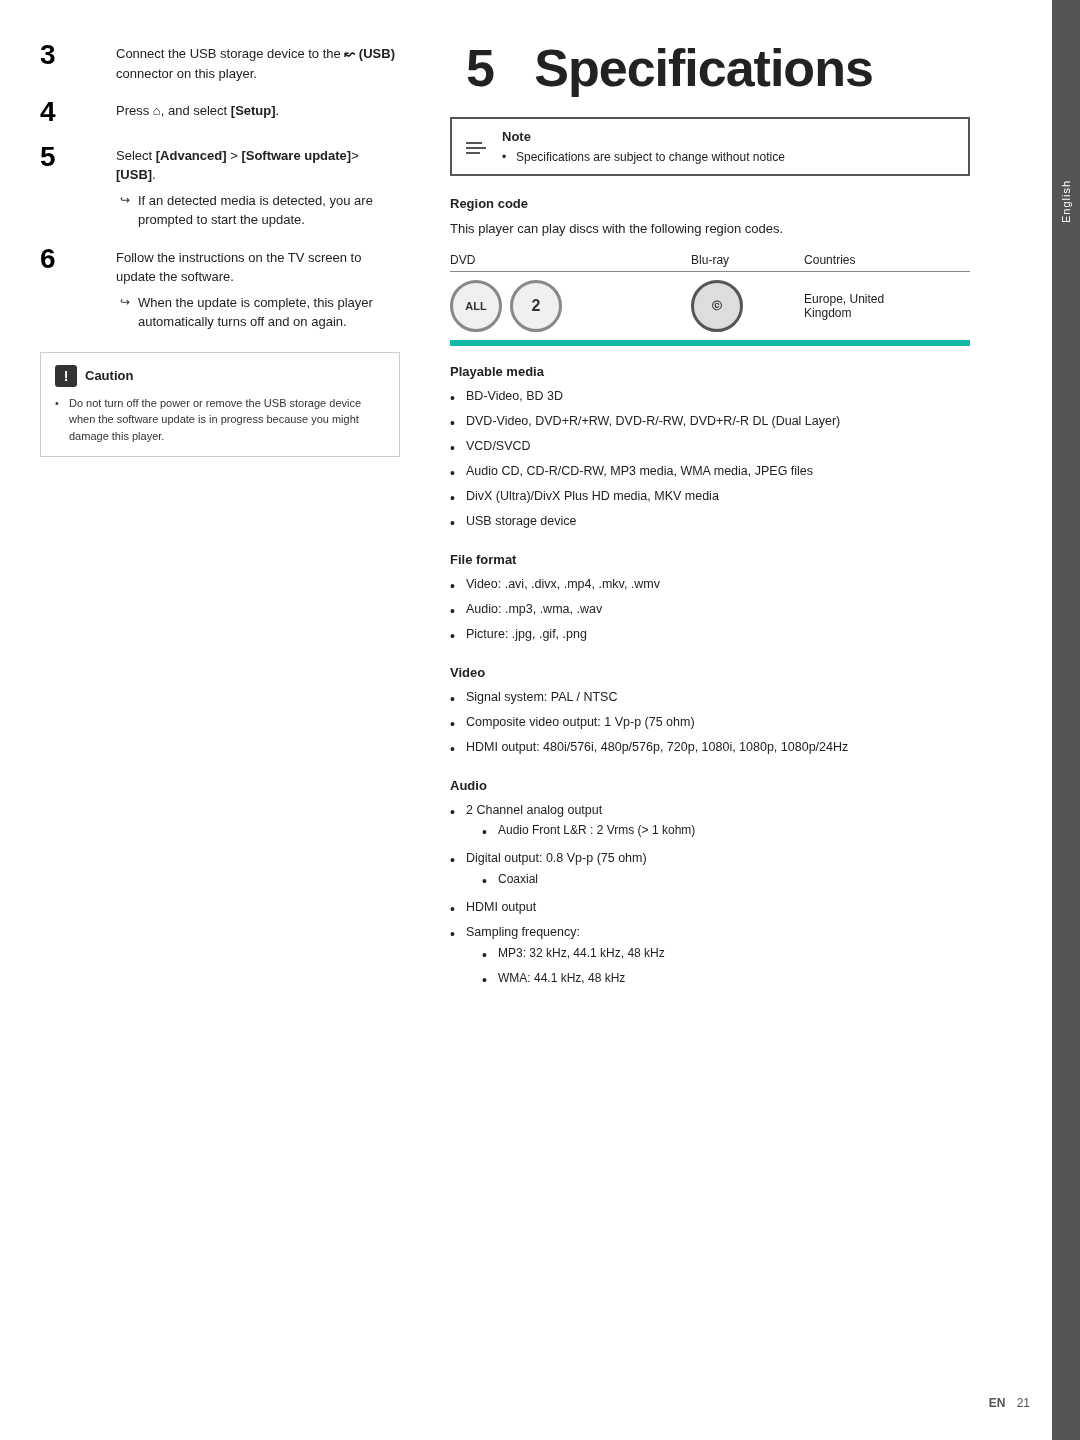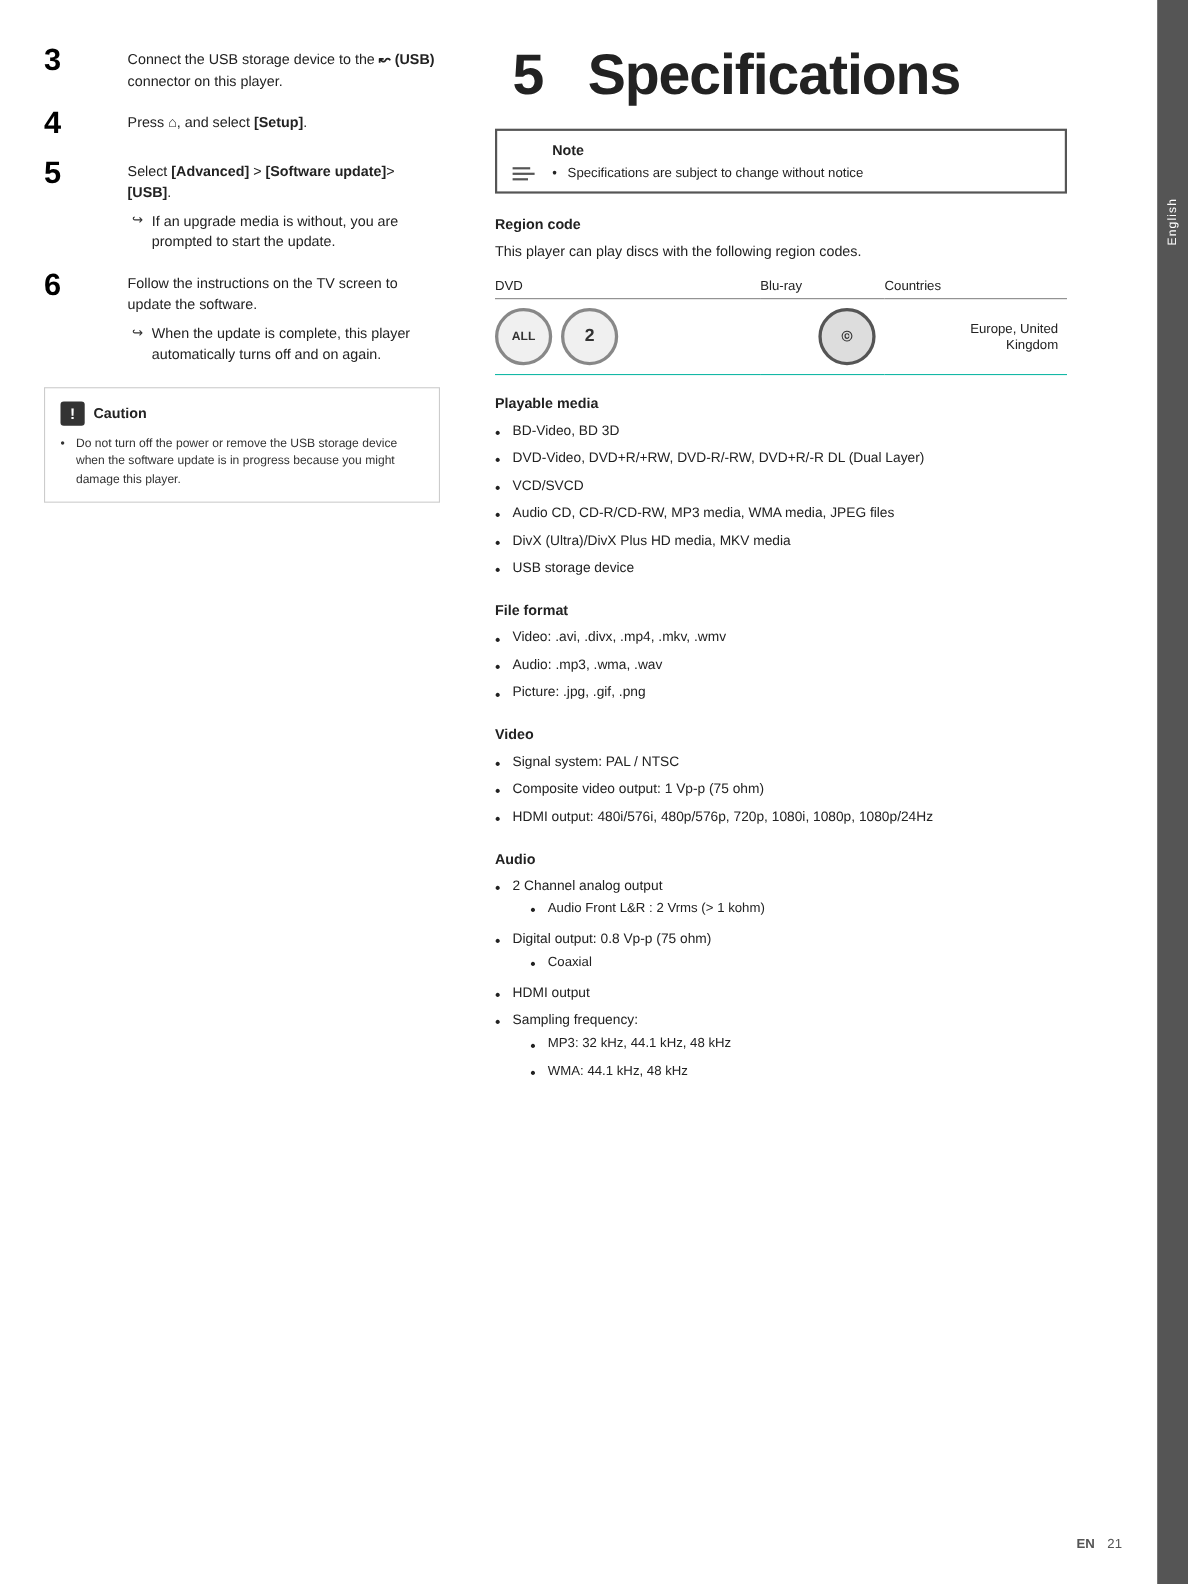--- a/index.html
+++ b/index.html
@@ -143,21 +143,21 @@
       letter-spacing: -1px;
       margin-left: 16px;
     }
 
     
     .note-box {
       border: 2px solid #555;
       padding: 10px 14px;
       margin-bottom: 20px;
       display: flex;
-      align-items: flex-end;
+      align-items: center;
     }
 
     .note-lines-icon {
       display: flex;
       flex-direction: column;
       gap: 3px;
       margin-right: 12px;
       padding-top: 2px;
       min-width: 24px;
     }
@@ -213,22 +213,21 @@
       border-bottom: 1px solid #888;
       padding: 4px 8px 4px 0;
       color: #222;
       margin-top: 36px;
     }
 
     .region-table td {
       font-size: 12px;
       padding: 8px 8px 8px 0;
       vertical-align: middle;
-      border-bottom: 1px solid #14b8a6;
-      text-align: right;
+      border-bottom: 6px solid #14b8a6;
     }
 
     .disc-badge {
       display: inline-flex;
       align-items: center;
       justify-content: center;
       width: 52px;
       height: 52px;
       border-radius: 50%;
       border: 3px solid #888;
@@ -315,21 +314,21 @@
     }
 
     .sub-bullet-list li .dot {
       min-width: 16px;
     }
 
     
     .page-footer {
       position: absolute;
       bottom: 30px;
-      right: 60px;
+      right: 50px;
       font-size: 12px;
       color: #555;
     }
 
     .en-text {
       font-weight: bold;
       margin-right: 8px;
     }
 
     .region-intro {
@@ -358,21 +357,21 @@
         Press <strong>⌂</strong>, and select <strong>[Setup]</strong>.
       </div>
     </div>
 
     <div class="step-item">
       <div class="step-number">5</div>
       <div class="step-content">
         Select <strong>[Advanced]</strong> &gt; <strong>[Software update]</strong>&gt; <strong>[USB]</strong>.
         <div class="sub-bullet">
           <span class="arrow-right">↪</span>
-          <span>If an upgrade media is without, you are prompted to start the update.</span>
+          <span>If an detected media is detected, you are prompted to start the update.</span>
         </div>
       </div>
     </div>
 
     <div class="step-item">
       <div class="step-number">6</div>
       <div class="step-content">
         Follow the instructions on the TV screen to update the software.
         <div class="sub-bullet">
           <span class="arrow-right">↪</span>

